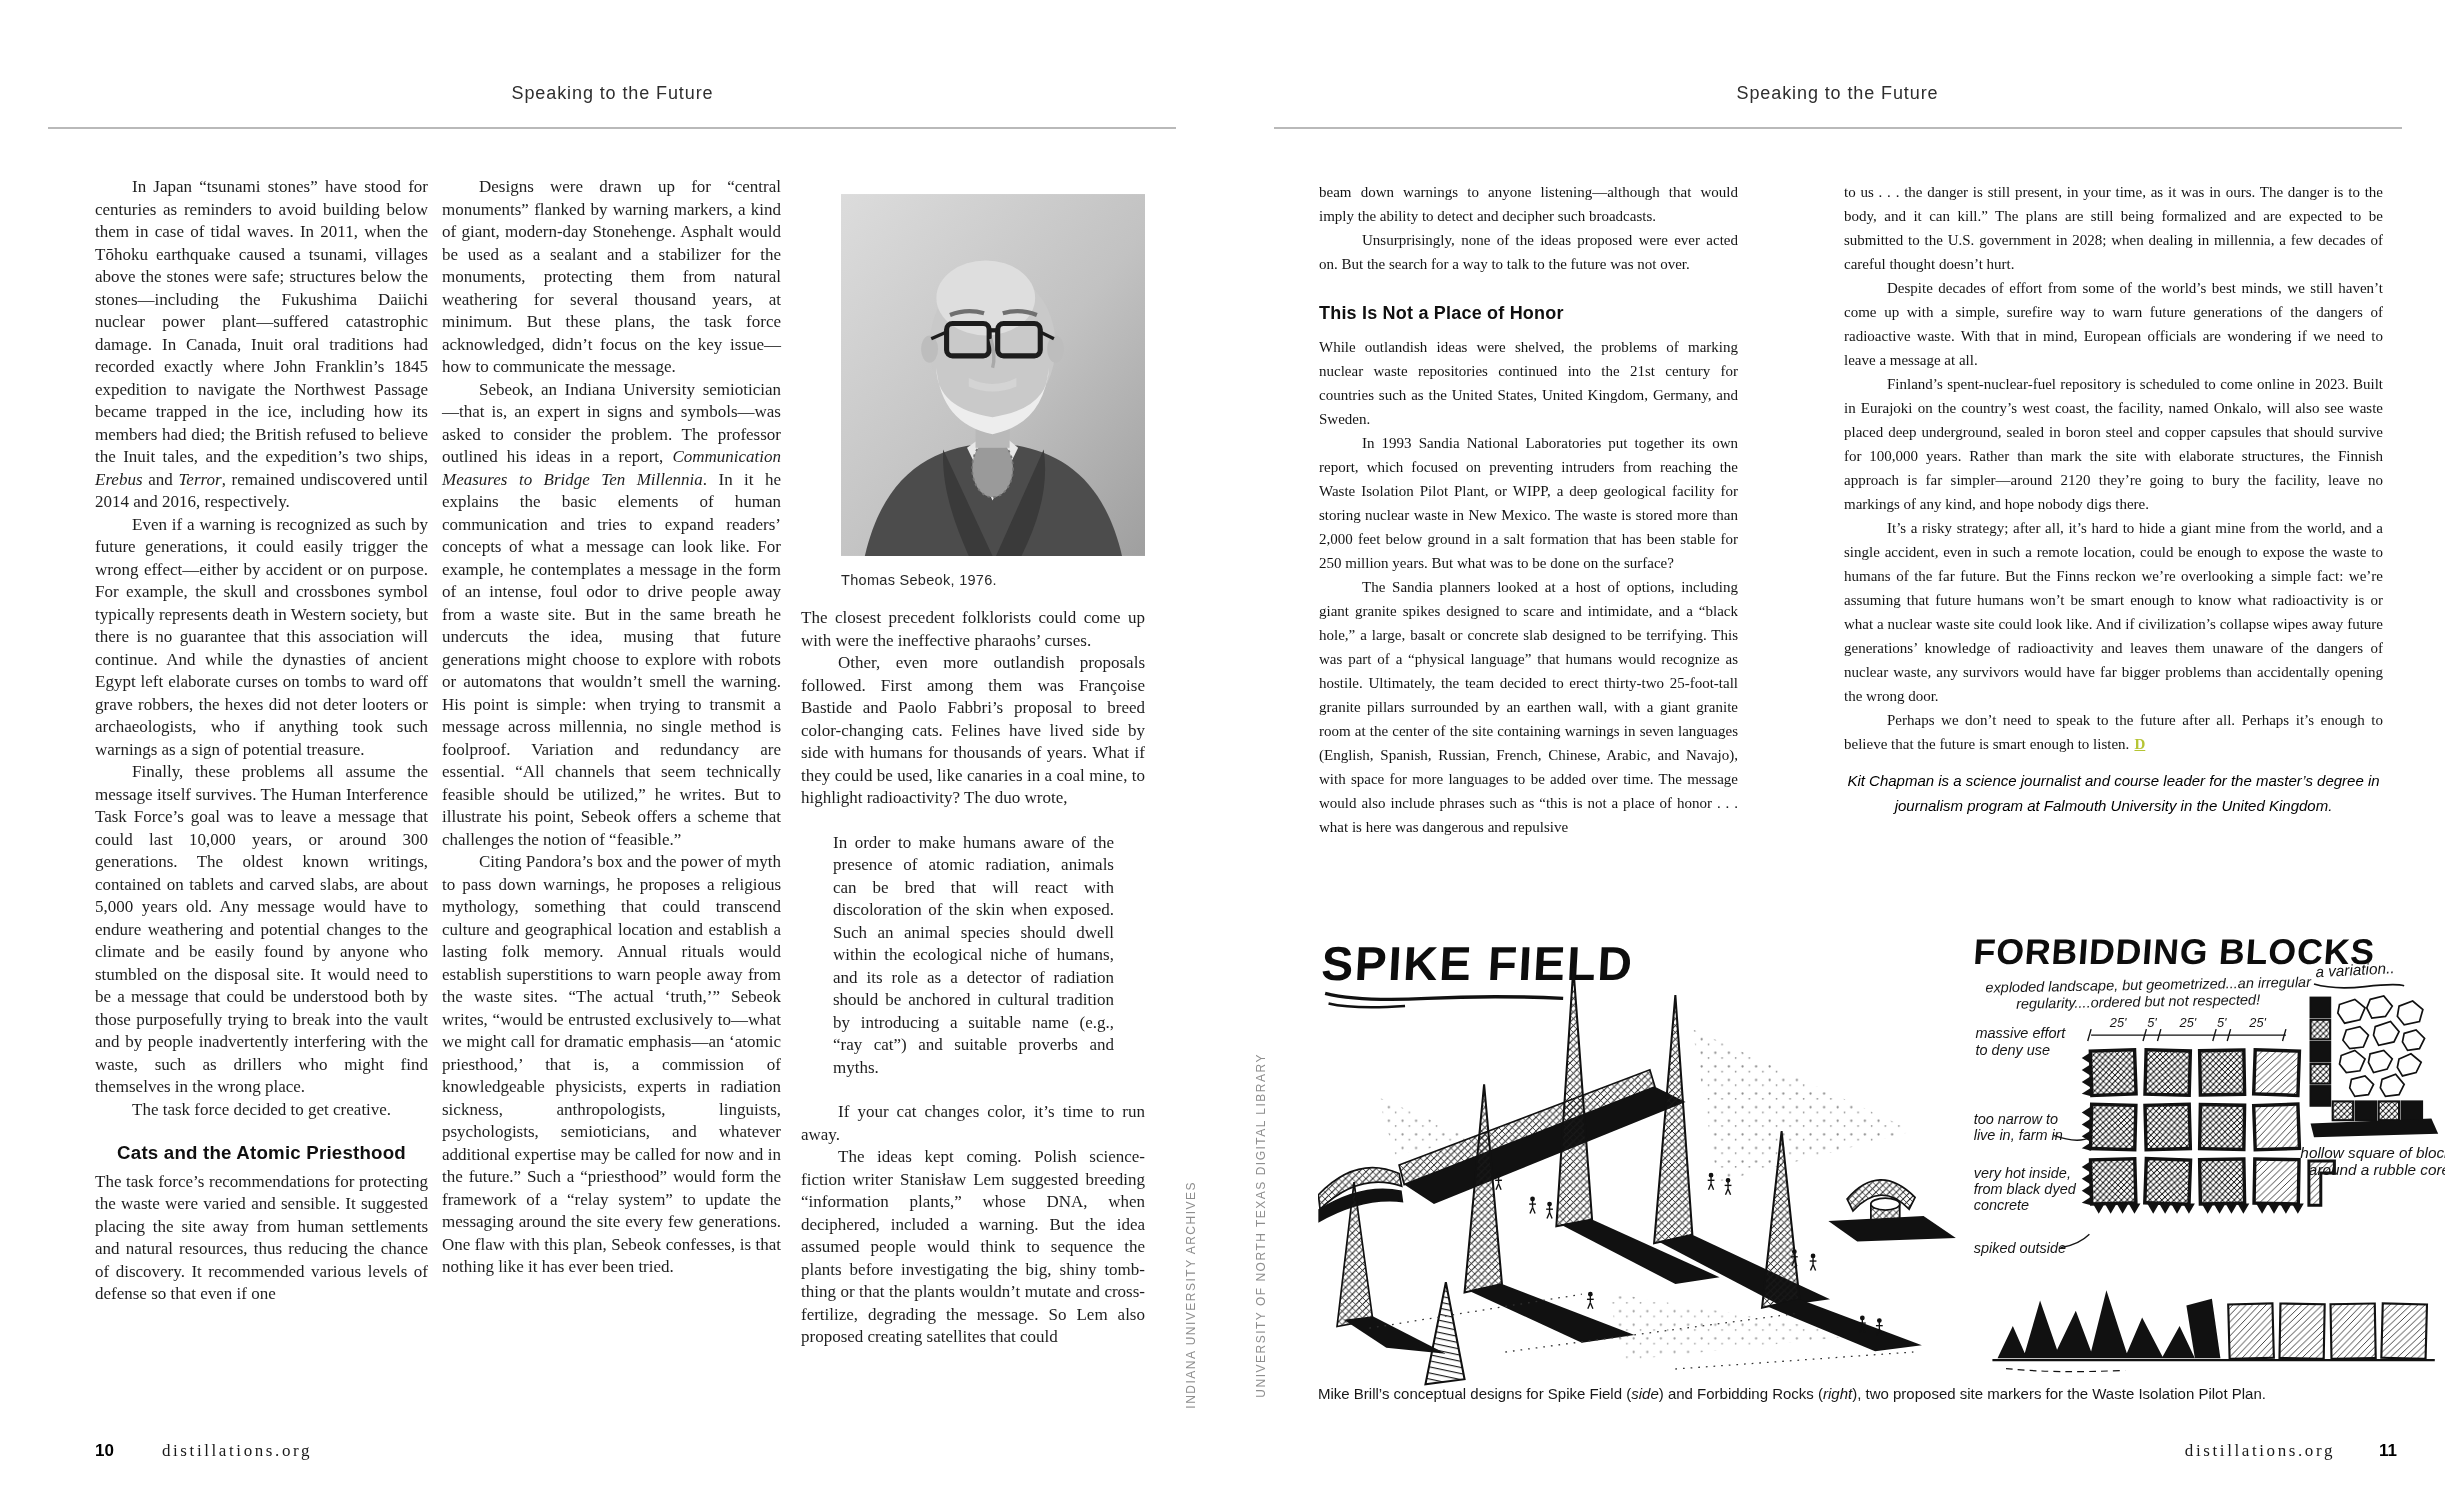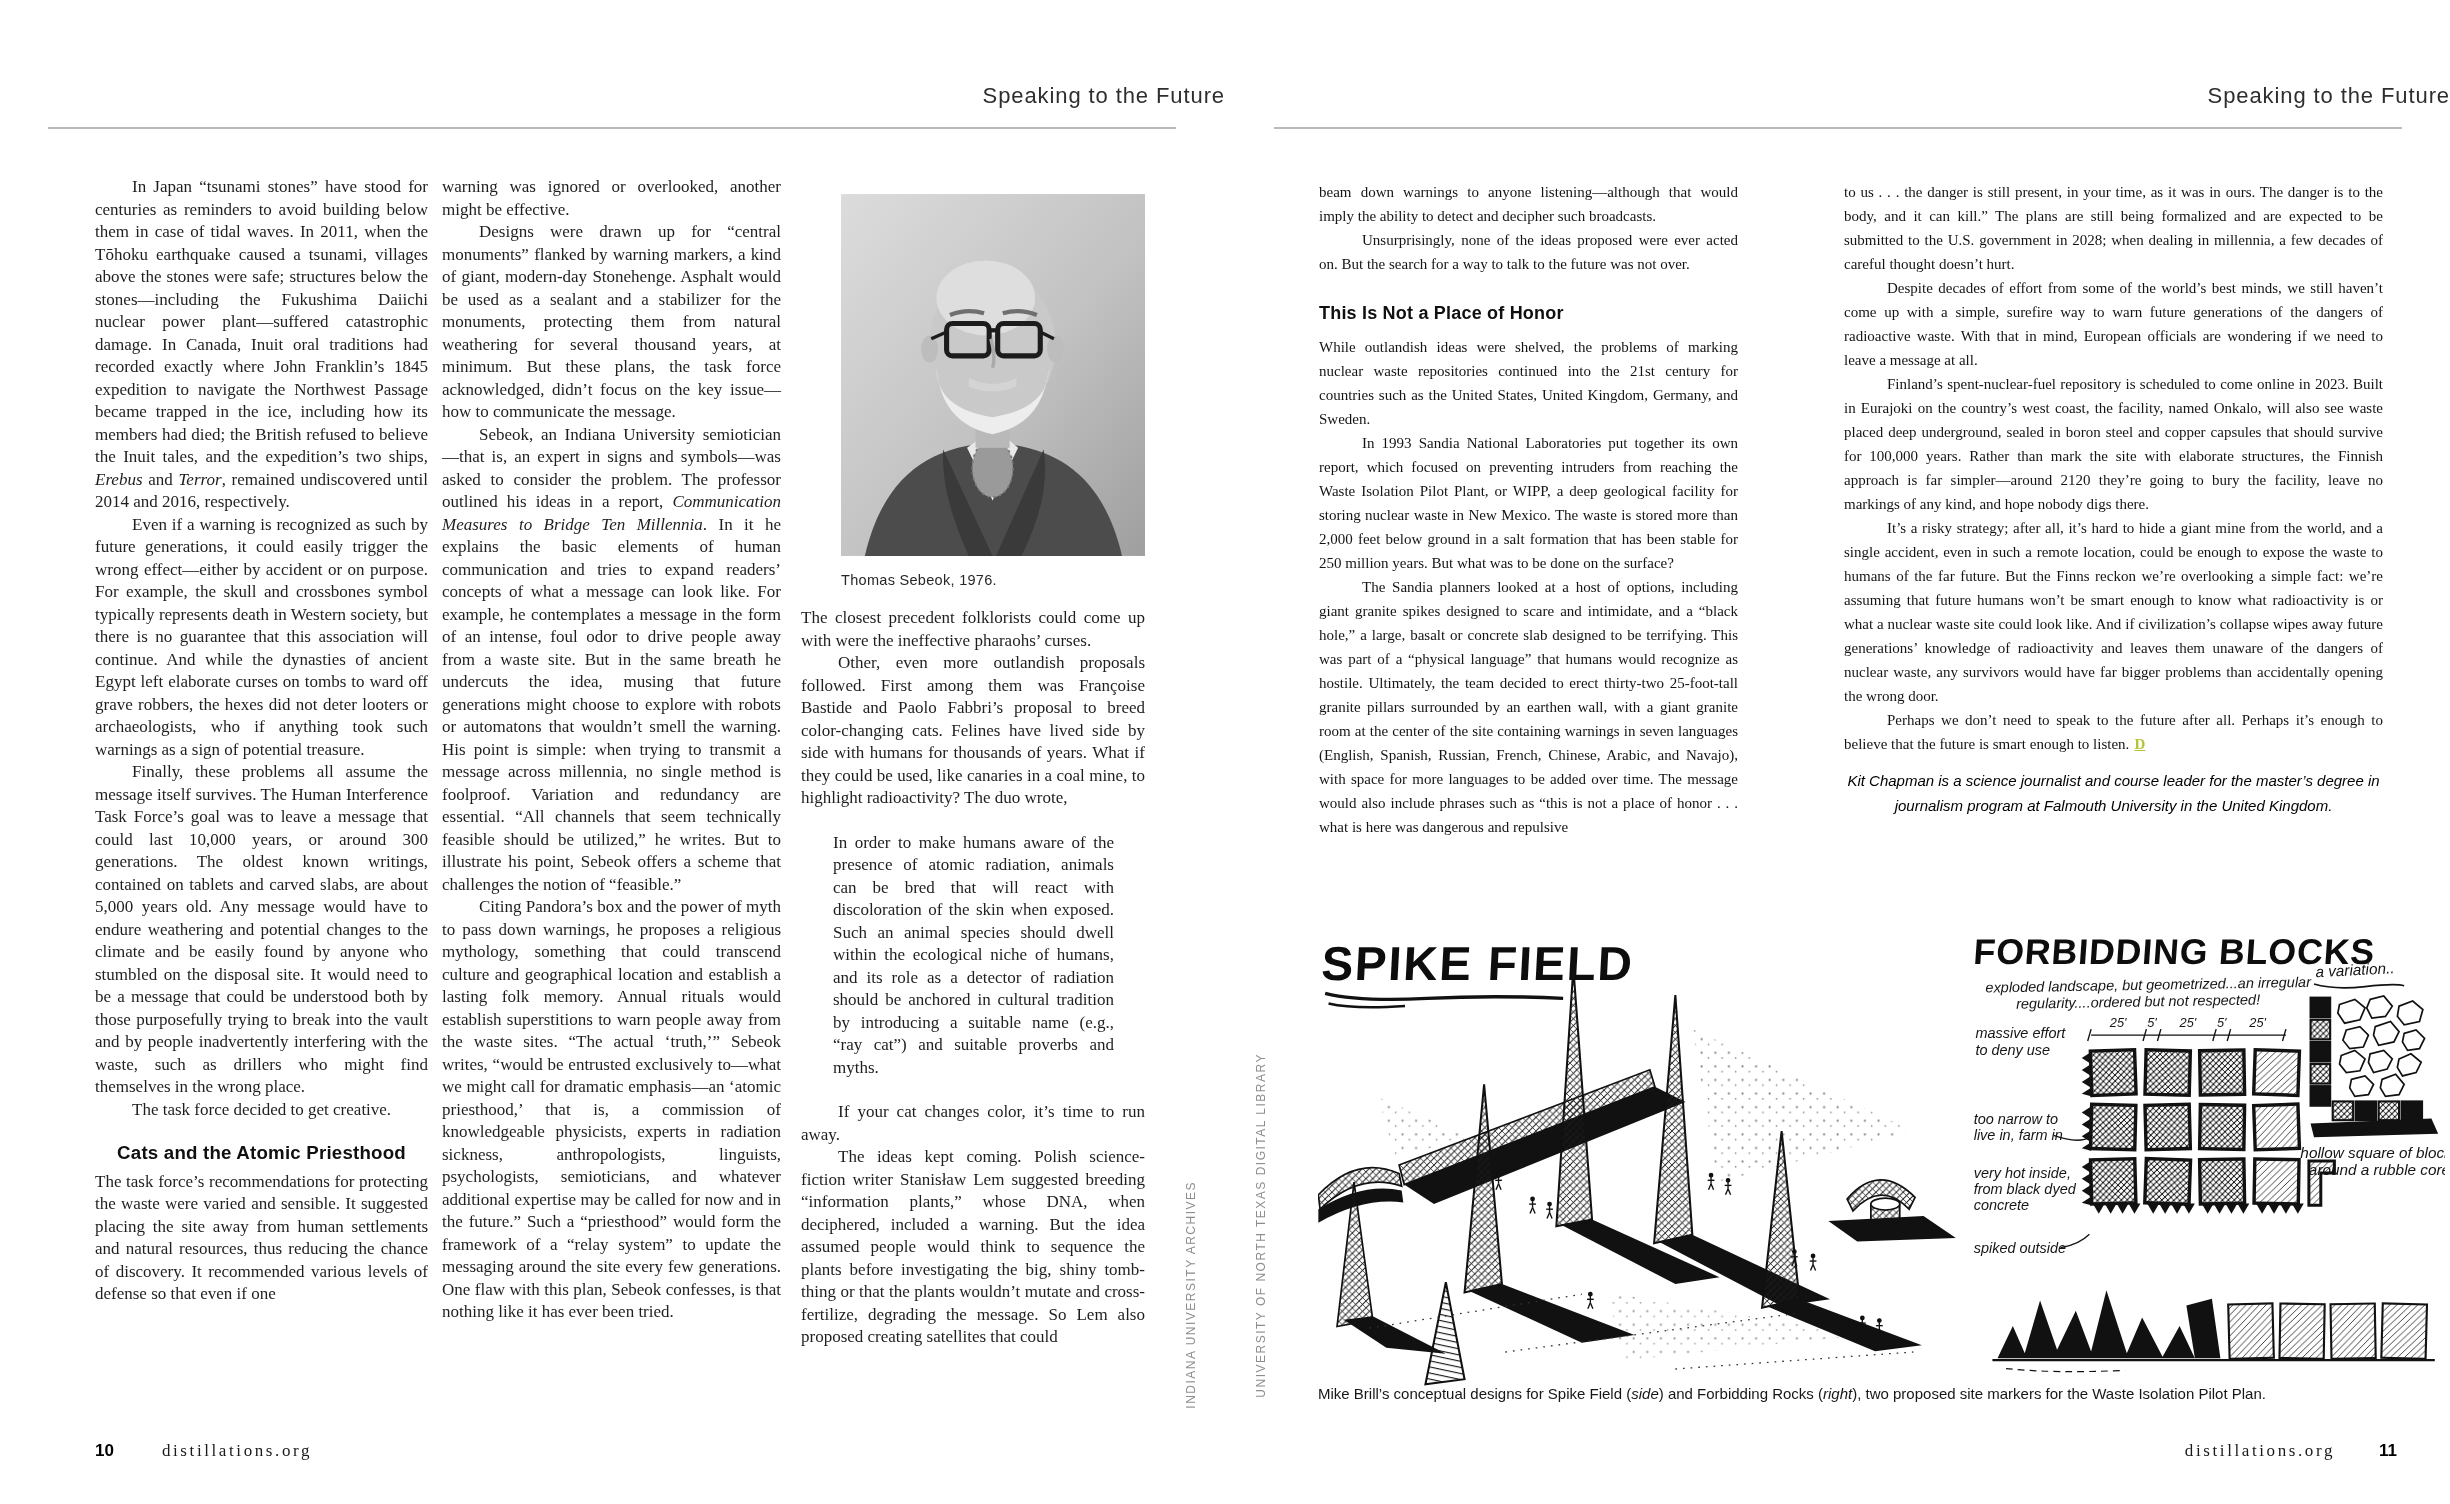--- a/index.html
+++ b/index.html
@@ -1,19 +1,19 @@
 <!DOCTYPE html>
 <html style="font-size:13.6px"><head>
 <meta charset="utf-8">
 <style>
   html,body{margin:0;padding:0}
   body{width:2450px;height:1505px;background:#ffffff;position:relative;overflow:hidden;
        font-family:"Liberation Serif",serif;color:#1e1e1e}
-  .runhead{position:absolute;top:83px;width:1225px;text-align:right;
-           font-family:"Liberation Sans",sans-serif;font-size:22px;letter-spacing:0.9px;
+  .runhead{position:absolute;top:83px;width:1225px;text-align:center;
+           font-family:"Liberation Sans",sans-serif;font-size:18px;letter-spacing:0.9px;
            color:#2e2e2e;font-weight:500}
   .rule{position:absolute;top:127px;height:1.7px;background:#b9b9b9}
   .col{position:absolute;text-align:justify}
   .lcol{font-size:17px;line-height:22.5px}
   .rcol{font-size:15px;line-height:24px;color:#141414}
   p{margin:0;padding:0}
   .ind{text-indent:37px}
   .rind{text-indent:43px}
   h3{font-family:"Liberation Sans",sans-serif;font-weight:bold;color:#101010;margin:0}
   .lh3{font-size:18.7px;margin:21px 0 6px;letter-spacing:0.2px;text-align:center}
@@ -61,21 +61,20 @@
 <div id="lcol1" class="col lcol">
   <p class="ind"><span>In Japan “tsunami stones” have stood for centuries as reminders to avoid building below them in case of tidal waves. In 2011, when the Tōhoku earthquake caused a tsunami, villages above the stones were safe; structures below the stones—including the Fukushima Daiichi nuclear power plant—suffered catastrophic damage. In Canada, Inuit oral traditions had recorded exactly where John Franklin’s 1845 expedition to navigate the Northwest Passage became trapped in the ice, including how its members had died; the British refused to believe the Inuit tales, and the expedition’s two ships, </span><span class="it">Erebus</span><span> and </span><span class="it">Terror</span><span>, remained undiscovered until 2014 and 2016, respectively.</span></p>
   <p class="ind">Even if a warning is recognized as such by future generations, it could easily trigger the wrong effect—either by accident or on purpose. For example, the skull and crossbones symbol typically represents death in Western society, but there is no guarantee that this association will continue. And while the dynasties of ancient Egypt left elaborate curses on tombs to ward off grave robbers, the hexes did not deter looters or archaeologists, who if anything took such warnings as a sign of potential treasure.</p>
   <p class="ind">Finally, these problems all assume the message itself survives. The Human Interference Task Force’s goal was to leave a message that could last 10,000 years, or around 300 generations. The oldest known writings, contained on tablets and carved slabs, are about 5,000 years old. Any message would have to endure weathering and potential changes to the climate and be easily found by anyone who stumbled on the disposal site. It would need to be a message that could be understood both by those purposefully trying to break into the vault and by people inadvertently interfering with the waste, such as drillers who might find themselves in the wrong place.</p>
   <p class="ind">The task force decided to get creative.</p>
   <h3 class="lh3">Cats and the Atomic Priesthood</h3>
   <p>The task force’s recommendations for protecting the waste were varied and sensible. It suggested placing the site away from human settlements and natural resources, thus reducing the chance of discovery. It recommended various levels of defense so that even if one</p>
 </div>
 
 <div id="lcol2" class="col lcol">
-  <p>warning was ignored or overlooked, another might be effective.</p>
   <p class="ind">Designs were drawn up for “central monuments” flanked by warning markers, a kind of giant, modern-day Stonehenge. Asphalt would be used as a sealant and a stabilizer for the monuments, protecting them from natural weathering for several thousand years, at minimum. But these plans, the task force acknowledged, didn’t focus on the key issue—how to communicate the message.</p>
   <p class="ind"><span>Sebeok, an Indiana University semiotician—that is, an expert in signs and symbols—was asked to consider the problem. The professor outlined his ideas in a report, </span><span class="it">Communication Measures to Bridge Ten Millennia</span><span>. In it he explains the basic elements of human communication and tries to expand readers’ concepts of what a message can look like. For example, he contemplates a message in the form of an intense, foul odor to drive people away from a waste site. But in the same breath he undercuts the idea, musing that future generations might choose to explore with robots or automatons that wouldn’t smell the warning. His point is simple: when trying to transmit a message across millennia, no single method is foolproof. Variation and redundancy are essential. “All channels that seem technically feasible should be utilized,” he writes. But to illustrate his point, Sebeok offers a scheme that challenges the notion of “feasible.”</span></p>
   <p class="ind">Citing Pandora’s box and the power of myth to pass down warnings, he proposes a religious mythology, something that could transcend culture and geographical location and establish a lasting folk memory. Annual rituals would establish superstitions to warn people away from the waste sites. “The actual ‘truth,’” Sebeok writes, “would be entrusted exclusively to—what we might call for dramatic emphasis—an ‘atomic priesthood,’ that is, a commission of knowledgeable physicists, experts in radiation sickness, anthropologists, linguists, psychologists, semioticians, and whatever additional expertise may be called for now and in the future.” Such a “priesthood” would form the framework of a “relay system” to update the messaging around the site every few generations. One flaw with this plan, Sebeok confesses, is that nothing like it has ever been tried.</p>
 </div>
 
 <div class="photo">
   <svg width="304" height="362" viewBox="0 0 357 425">
     <defs>
       <linearGradient id="pbg" x1="0" y1="0" x2="1" y2="1">
         <stop offset="0" stop-color="#dcdcdc"></stop>

